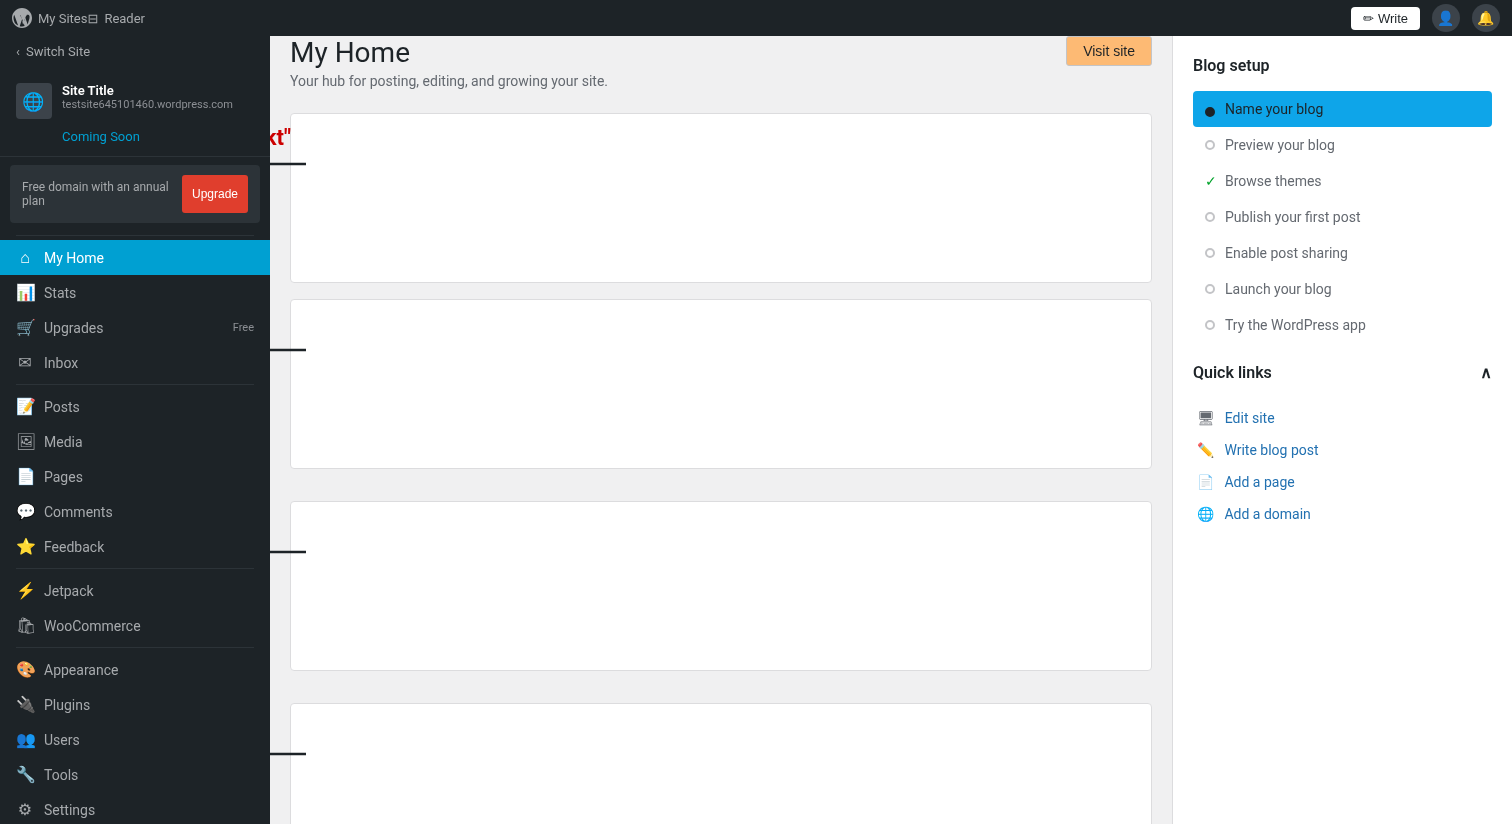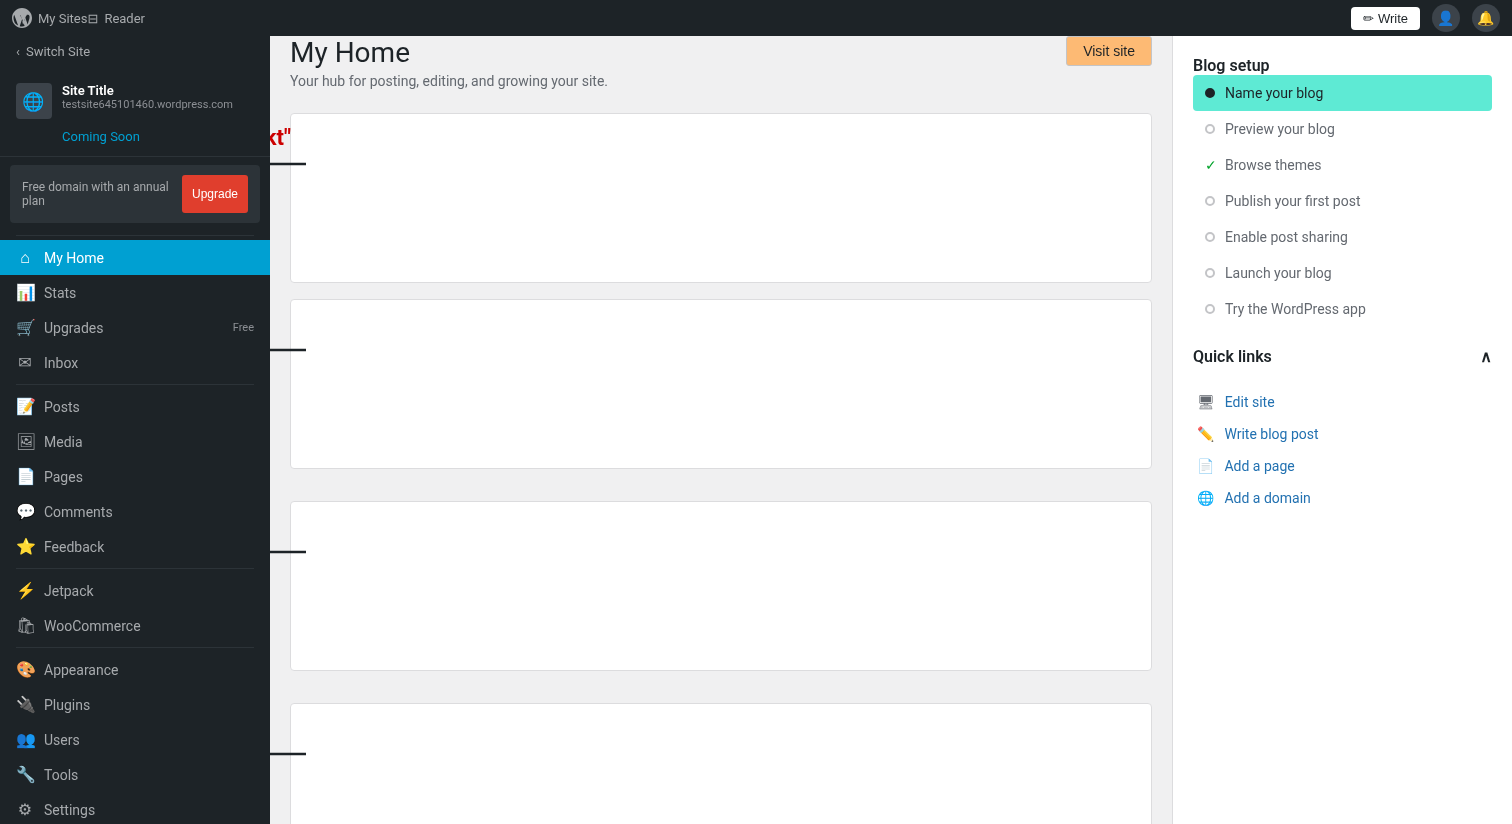--- a/index.html
+++ b/index.html
@@ -157,33 +157,34 @@
       background: #fff;
       border-left: 1px solid #dcdcde;
       overflow-y: auto;
       padding: 20px;
     }
 
     .blog-setup-title {
       font-size: 16px;
       font-weight: 600;
       color: #1d2327;
+      margin-bottom: 16px;
     }
 
     .setup-item {
       display: flex;
       align-items: center;
       gap: 10px;
       padding: 10px 12px;
       border-radius: 4px;
       cursor: pointer;
       font-size: 14px;
       color: #646970;
     }
-    .setup-item.active { background: #5eead4; color: #1d2327; }
+    .setup-item.active { background: #0ea5e9; color: #1d2327; align-items: flex-end; }
     .setup-dot {
       width: 10px; height: 10px;
       border-radius: 50%;
       border: 2px solid #c3c4c7;
       flex-shrink: 0;
     }
     .setup-dot.filled { background: #1d2327; border-color: #1d2327; }
     .check-icon { color: #00a32a; font-size: 14px; flex-shrink: 0; width: 10px; }
 
     .quick-links-header {

